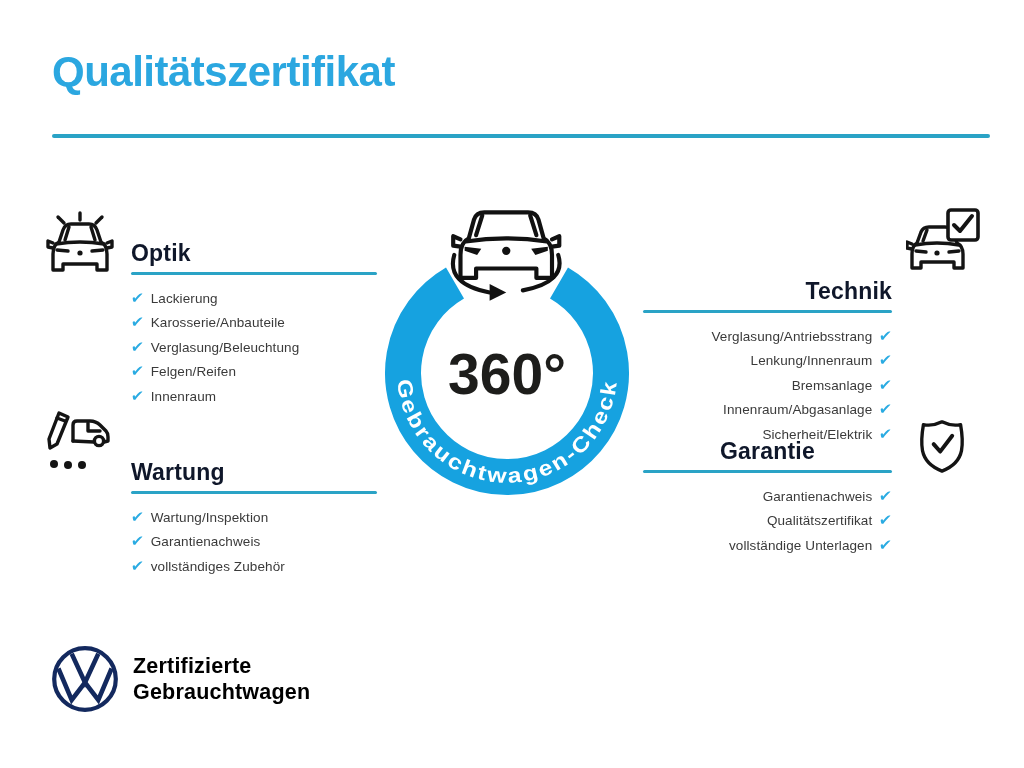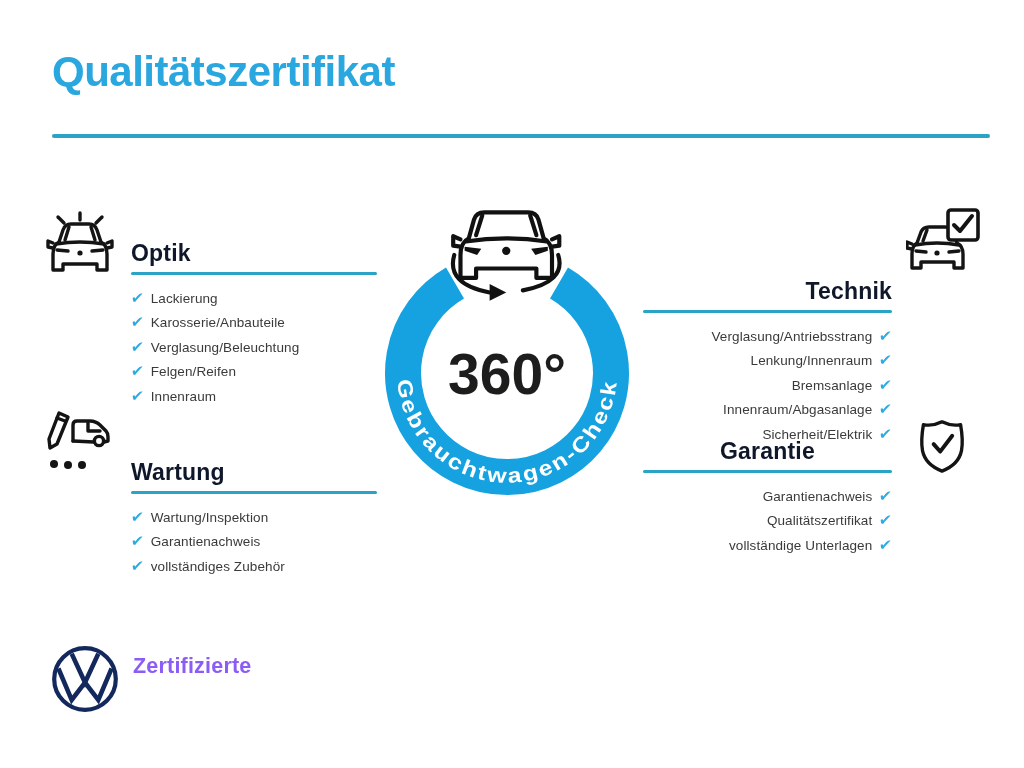--- a/index.html
+++ b/index.html
@@ -41,21 +41,21 @@
   #sec-garantie{top:439px;text-align:center;}
   .icon-box{position:absolute;}
   #icon-optik{left:44px;top:206px;width:72px;height:70px;}
   #icon-wartung{left:42px;top:408px;width:72px;height:66px;}
   #icon-technik{left:906px;top:206px;width:76px;height:70px;}
   #icon-garantie{left:916px;top:417px;width:52px;height:58px;}
   #center-badge{position:absolute;left:368px;top:183px;width:276px;height:322px;}
   #vw-logo{position:absolute;left:50px;top:644px;width:70px;height:70px;}
   .brand-text{
     position:absolute;left:133px;top:653px;
-    font-size:21.5px;font-weight:bold;color:#8b5cf6;line-height:26px;letter-spacing:0.2px;
+    font-size:21.5px;font-weight:bold;color:#000000;line-height:26px;letter-spacing:0.2px;
   }
   svg{display:block;}
 </style>
 </head>
 <body>
 
 <div class="page-title">Qualitätszertifikat</div>
 <div class="title-rule"></div>
 
 <div class="icon-box" id="icon-optik">
@@ -229,13 +229,14 @@
 
 <div id="vw-logo">
   <svg viewBox="0 0 100 100" width="70" height="70" fill="none" stroke="#13295e" stroke-linecap="butt" stroke-linejoin="miter">
     <circle cx="50" cy="50" r="44" stroke-width="6"></circle>
     <path d="M31,14 L50,55 L69,14" stroke-width="6.5"></path>
     <path d="M12,35 L31,80 L50,55 L69,80 L88,35" stroke-width="6.5"></path>
   </svg>
 </div>
 <div class="brand-text">
   <div>Zertifizierte</div>
+  <div>Gebrauchtwagen</div>
 </div>
 
 </body></html>

